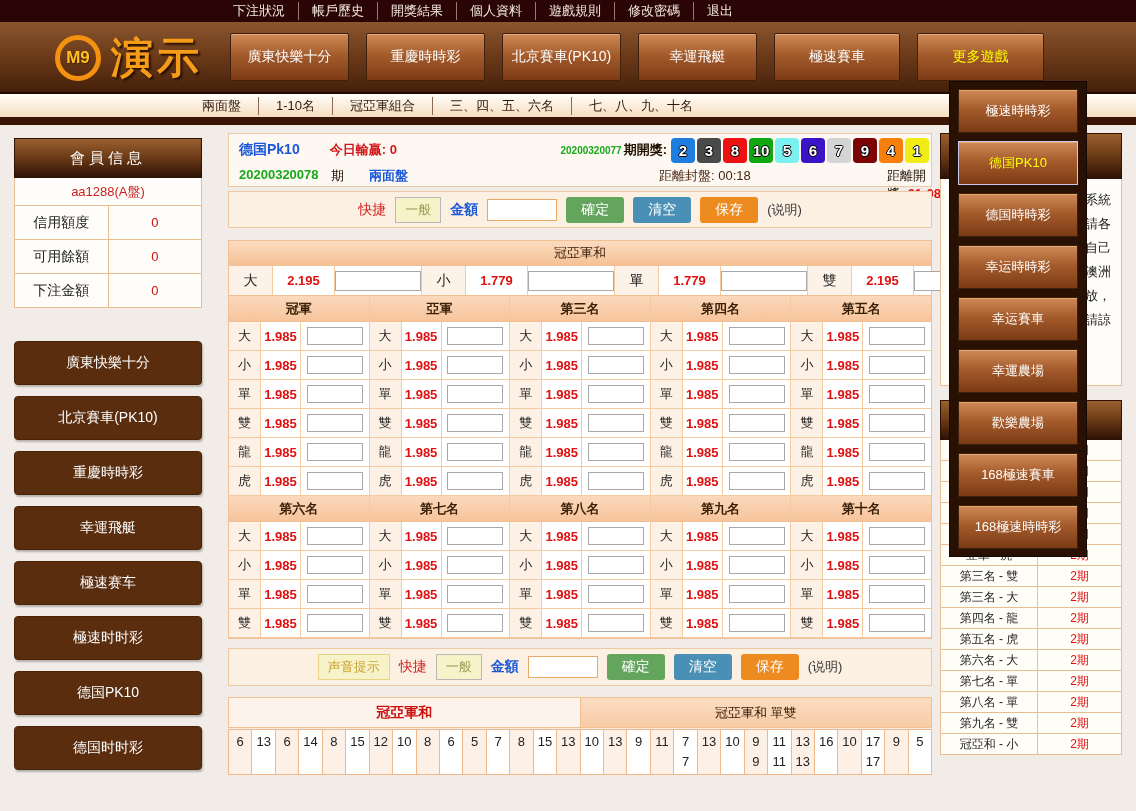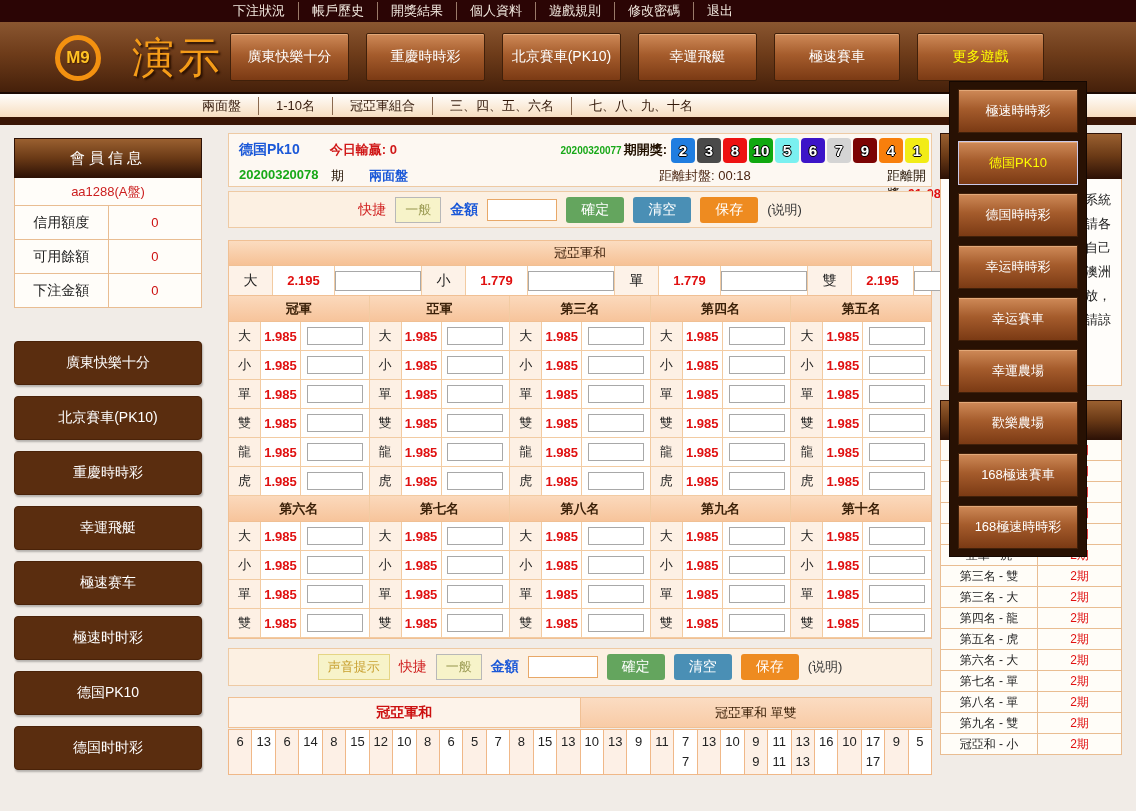--- a/index.html
+++ b/index.html
@@ -10,26 +10,26 @@
   
   #topbar { position:absolute; top:0; left:0; width:1136px; height:22px; background:#2b0505;
             display:flex; align-items:center; justify-content:center; color:#f2e9df; font-size:13px; }
   #topbar .menu-wrap { display:flex; align-items:center; margin-right:170px; }
   .topmenu-item { padding:0 13px; cursor:pointer; white-space:nowrap; }
   .topmenu-item:not(:last-child){ border-right:1px solid #9a7a6a; }
 
   
   #header { position:absolute; top:22px; left:0; width:1136px; height:70px;
             background:linear-gradient(180deg,#8a5630 0%,#6e3c1a 45%,#45200a 100%); }
-  #logo { position:absolute; left:55px; top:8px; display:flex; align-items:center; gap:16px; }
+  #logo { position:absolute; left:55px; top:8px; display:flex; align-items:center; gap:10px; }
   #logo .ring { width:46px; height:46px; border-radius:50%; border:5px solid #f39110;
                 display:flex; align-items:center; justify-content:center;
                 color:#ffc224; font-weight:bold; font-size:17px; text-shadow:1px 1px 1px #4a2000; }
-  #logo .brand { font-family:"DejaVu Serif","Liberation Serif",serif; font-size:42px; font-weight:normal;
-                 color:#f59c18; text-shadow:2px 2px 2px #2a1000; letter-spacing:4px;margin-left:15px; }
+  #logo .brand { font-family:"DejaVu Serif","Liberation Serif",serif; font-size:42px; font-weight:bold;
+                 color:#f59c18; text-shadow:2px 2px 2px #2a1000; letter-spacing:4px; }
   #gamenav { position:absolute; left:230px; top:11px; display:flex; gap:17px; }
   .gbtn { width:119px; height:48px; display:flex; align-items:center; justify-content:center;
           background:linear-gradient(180deg,#cf8a58 0%,#a55c2c 45%,#7b3a14 100%);
           border:1px solid #40200a; box-shadow:inset 0 1px 0 #e2a878; border-radius:2px;
           color:#fff; font-size:14px; cursor:pointer; white-space:nowrap; }
   .gbtn.wide { width:126px; }
   .gbtn.more { width:127px; color:#ffff00; }
 
   
   #subnav-line { position:absolute; top:92px; left:0; width:1136px; height:2px; background:#1d0a02; }

